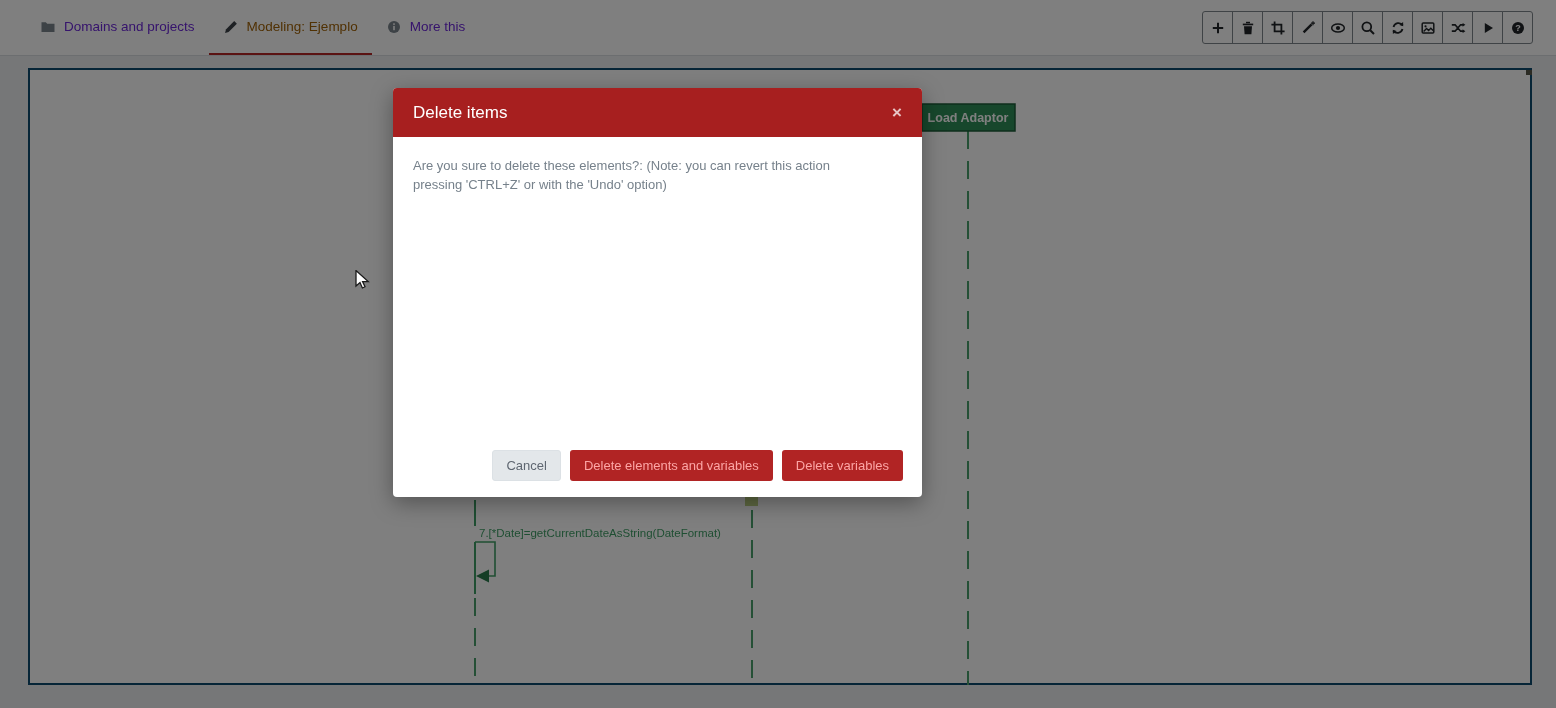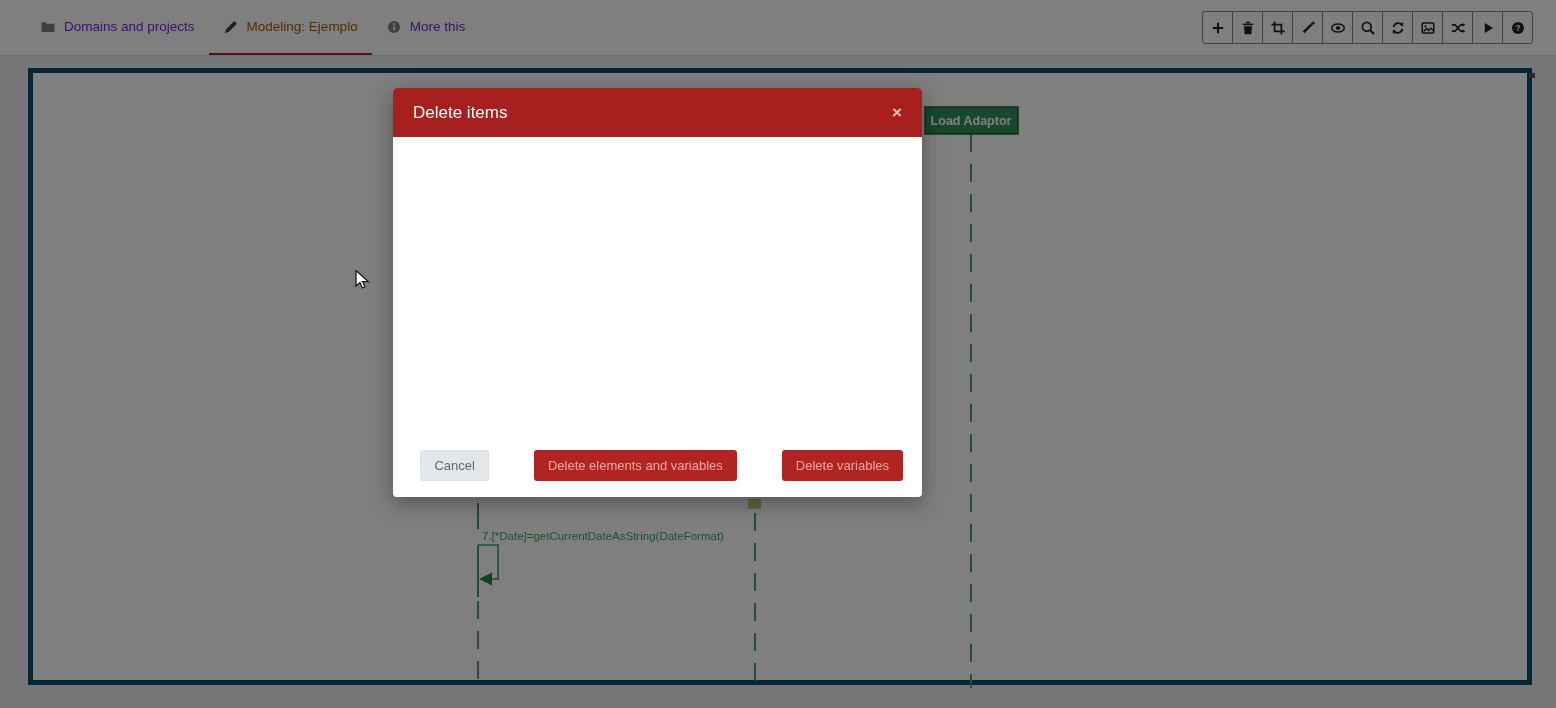--- a/index.html
+++ b/index.html
@@ -29,21 +29,21 @@
     width:31px; height:33px; background:#ffffff; border:1px solid #7f878d;
     margin-left:-1px; display:flex; align-items:center; justify-content:center;
     padding:0; cursor:pointer;
   }
   .tbtn:first-child { border-radius:3px 0 0 3px; margin-left:0; }
   .tbtn:last-child  { border-radius:0 3px 3px 0; }
 
   
   .canvas {
     position:absolute; left:28px; top:68px; width:1504px; height:617px;
-    background:#ffffff; border:5px solid #0c4a6e;
+    background:#ffffff; border:2px solid #0c4a6e;
   }
   .diagram { position:absolute; left:0; top:0; }
 
   
   .overlay { position:absolute; inset:0; background:rgba(0,0,0,0.5); z-index:10; }
   .cursor  { position:absolute; left:355px; top:270px; z-index:40; pointer-events:none; }
 
   
   .modal {
     position:absolute; left:393px; top:88px; width:529px; height:409px;
@@ -60,21 +60,21 @@
     background:none; border:none; color:rgba(255,255,255,0.75);
     font-size:17px; font-weight:700; cursor:pointer; padding:0; line-height:1;
     font-family:inherit;
   }
   .modal-body { flex:1; padding:19px 20px 0; font-size:13px; color:#76818b; line-height:19px; }
   .modal-body p { margin:0; max-width:458px; }
   .modal-body ul { margin:17px 0 0; padding-left:23px; }
   .modal-footer { display:flex; justify-content:flex-end; gap:9px; padding:0 19px 16px; }
   .btn {
     height:31px; padding:0 13px; font-size:13px; border-radius:3px;
-    border:1px solid transparent; cursor:pointer; font-family:inherit; white-space:nowrap;margin-left:36px;
+    border:1px solid transparent; cursor:pointer; font-family:inherit; white-space:nowrap;
   }
   .btn-light  { background:#e3e7ea; color:#5f6771; border-color:#dce1e5; }
   .btn-danger { background:#b12424; color:#fca5a5; }
 
   svg { display:block; }
 </style>
 </head>
 <body>
 
 <header class="topbar">
@@ -225,20 +225,21 @@
 </main>
 
 <div class="overlay"></div>
 
 <div class="modal">
   <div class="modal-header">
     <span class="modal-title">Delete items</span>
     <button class="modal-close">×</button>
   </div>
   <div class="modal-body">
+    <p>Are you sure to delete these elements?: (Note: you can revert this action pressing 'CTRL+Z' or with the 'Undo' option)</p>
   </div>
   <div class="modal-footer">
     <button class="btn btn-light">Cancel</button>
     <button class="btn btn-danger">Delete elements and variables</button>
     <button class="btn btn-danger">Delete variables</button>
   </div>
 </div>
 
 <div class="cursor">
   <svg width="18" height="22" viewBox="0 0 18 22">

